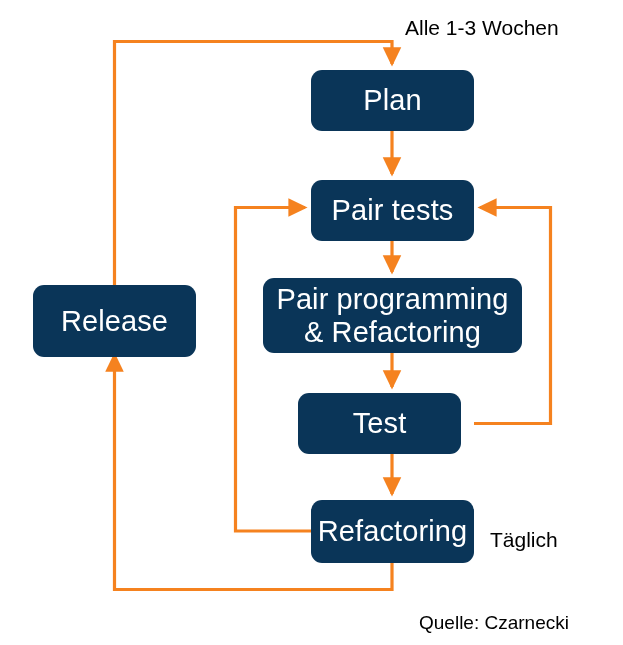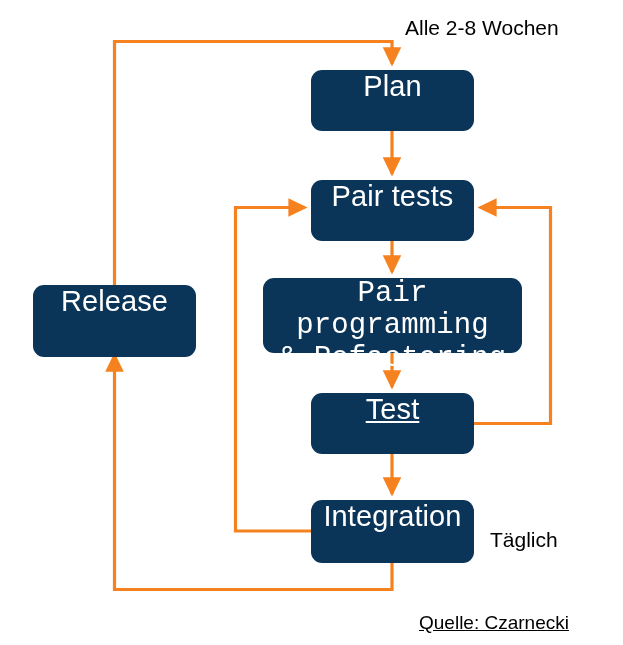--- a/index.html
+++ b/index.html
@@ -24,48 +24,48 @@
     width: 623px;
     height: 645px;
   }
   .node {
     position: absolute;
     box-sizing: border-box;
     background: #0a3558;
     color: #ffffff;
     border-radius: 11px;
     display: flex;
-    align-items: flex-start;
+    align-items: center;
     justify-content: center;
     text-align: center;
     line-height: 1.12;
     font-weight: 400;
     letter-spacing: 0.1px;
     z-index: 5;
   }
   .node span { display: block; }
   .label {
     position: absolute;
     color: #000000;
     white-space: nowrap;
     z-index: 6;
   }
 
   
   #node-plan        { left: 311px; top: 70px;  width: 163px; height: 61px;  font-size: 29px; }
   #node-write-tests { left: 311px; top: 180px; width: 163px; height: 61px;  font-size: 29px; }
-  #node-pair        { left: 263px; top: 278px; width: 259px; height: 75px;  font-size: 29px; font-family: Liberation Mono, monospace; }
-  #node-test        { left: 311px; top: 393px; width: 163px; height: 61px;  font-size: 29px; text-decoration: underline; }
+  #node-pair        { left: 263px; top: 278px; width: 259px; height: 75px;  font-size: 29px; }
+  #node-test        { left: 298px; top: 393px; width: 163px; height: 61px;  font-size: 29px; }
   #node-integration { left: 311px; top: 500px; width: 163px; height: 63px;  font-size: 29px; }
   #node-release     { left: 33px;  top: 285px; width: 163px; height: 72px;  font-size: 29px; }
 
   
   #label-cadence { left: 405px; top: 16px;  font-size: 21px; }
   #label-daily   { left: 490px; top: 518px; font-size: 21px; margin-top: 10px; }
-  #label-source  { left: 419px; top: 612px; font-size: 19px; text-decoration: underline; }
+  #label-source  { left: 419px; top: 612px; font-size: 19px; }
 </style>
 </head>
 <body>
 
 <div id="canvas">
 
   <svg id="edges" viewBox="0 0 623 645" width="623" height="645" aria-hidden="true">
     <defs>
       <marker id="ah" markerWidth="7" markerHeight="7" refX="5.2" refY="3.2" orient="auto" markerUnits="strokeWidth">
         <path d="M0,0.3 L6,3.2 L0,6.1 z" fill="#f5821f"></path>
@@ -105,26 +105,26 @@
       <span>Pair programming</span>
       <span>&amp; Refactoring</span>
     </div>
   </div>
 
   <div class="node" id="node-test">
     <span>Test</span>
   </div>
 
   <div class="node" id="node-integration">
-    <span>Integration</span>
+    <span>Refactoring</span>
   </div>
 
   <div class="node" id="node-release">
     <span>Release</span>
   </div>
 
-  <div class="label" id="label-cadence">Alle 2-8 Wochen</div>
+  <div class="label" id="label-cadence">Alle 1-3 Wochen</div>
 
   <div class="label" id="label-daily">Täglich</div>
 
   <div class="label" id="label-source">Quelle: Czarnecki</div>
 
 </div>
 
 </body></html>

